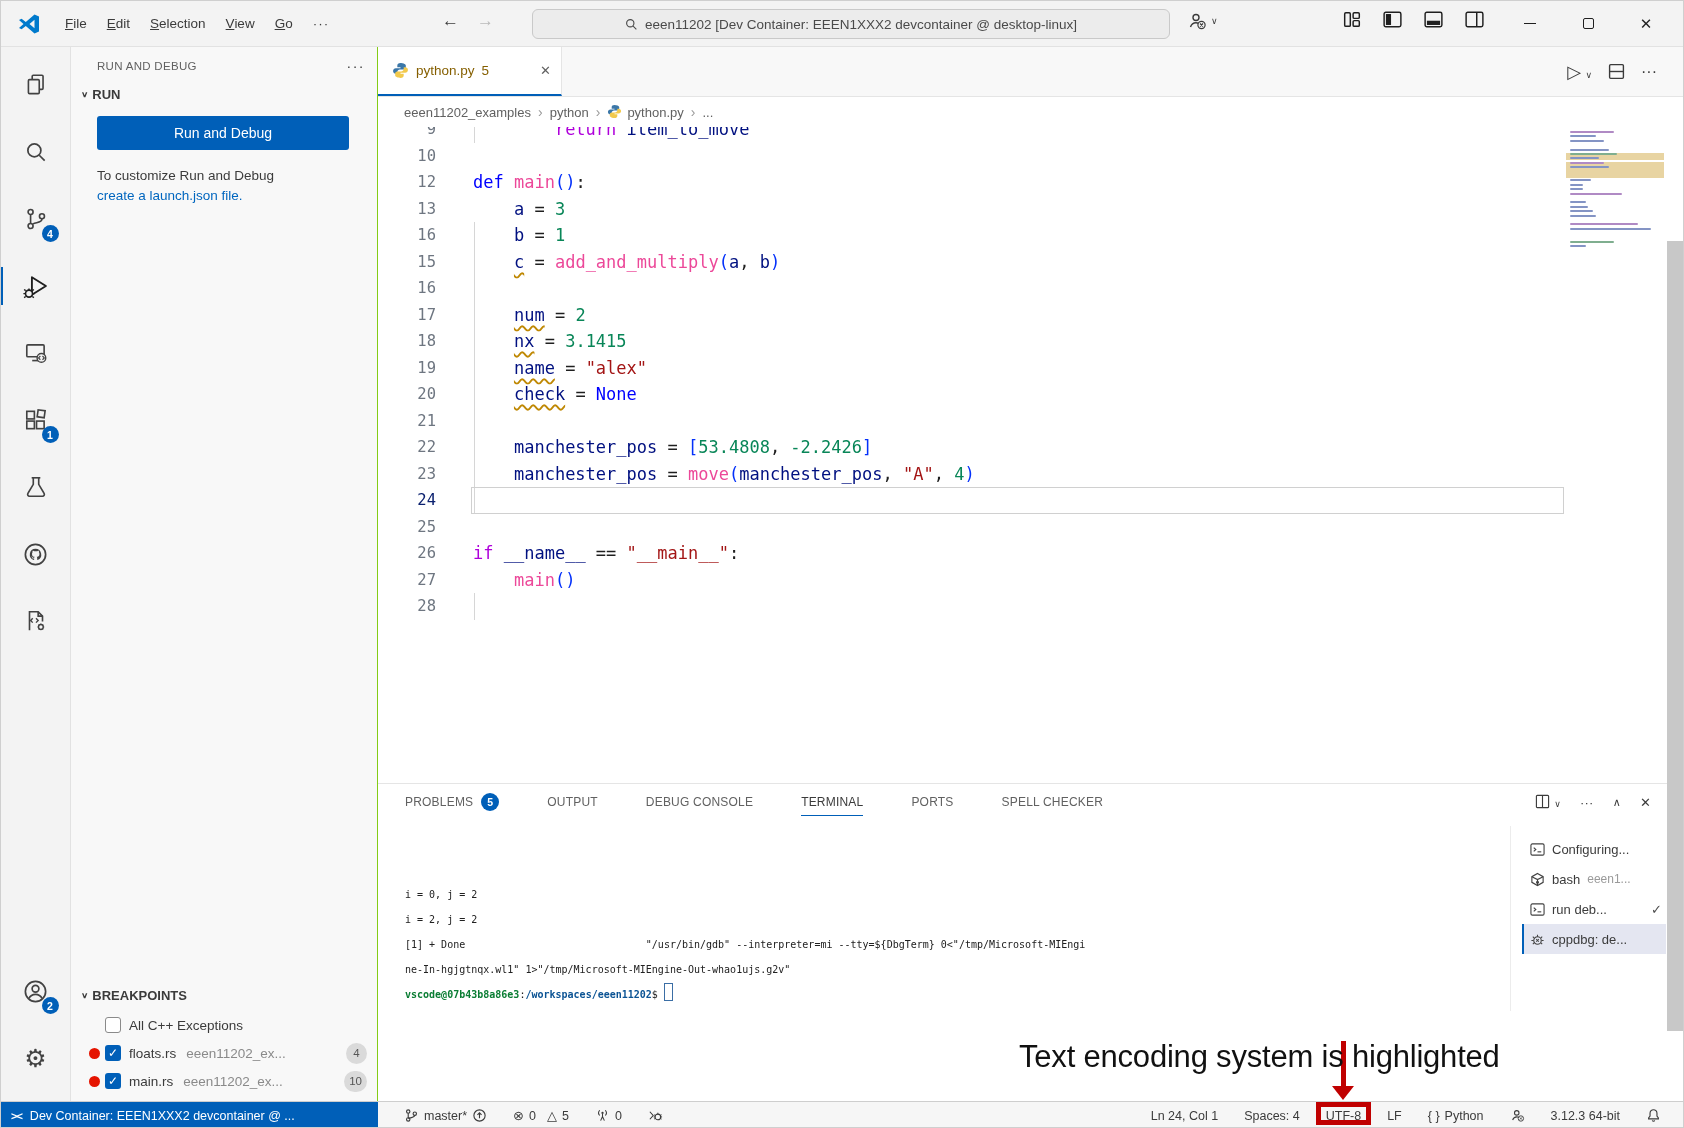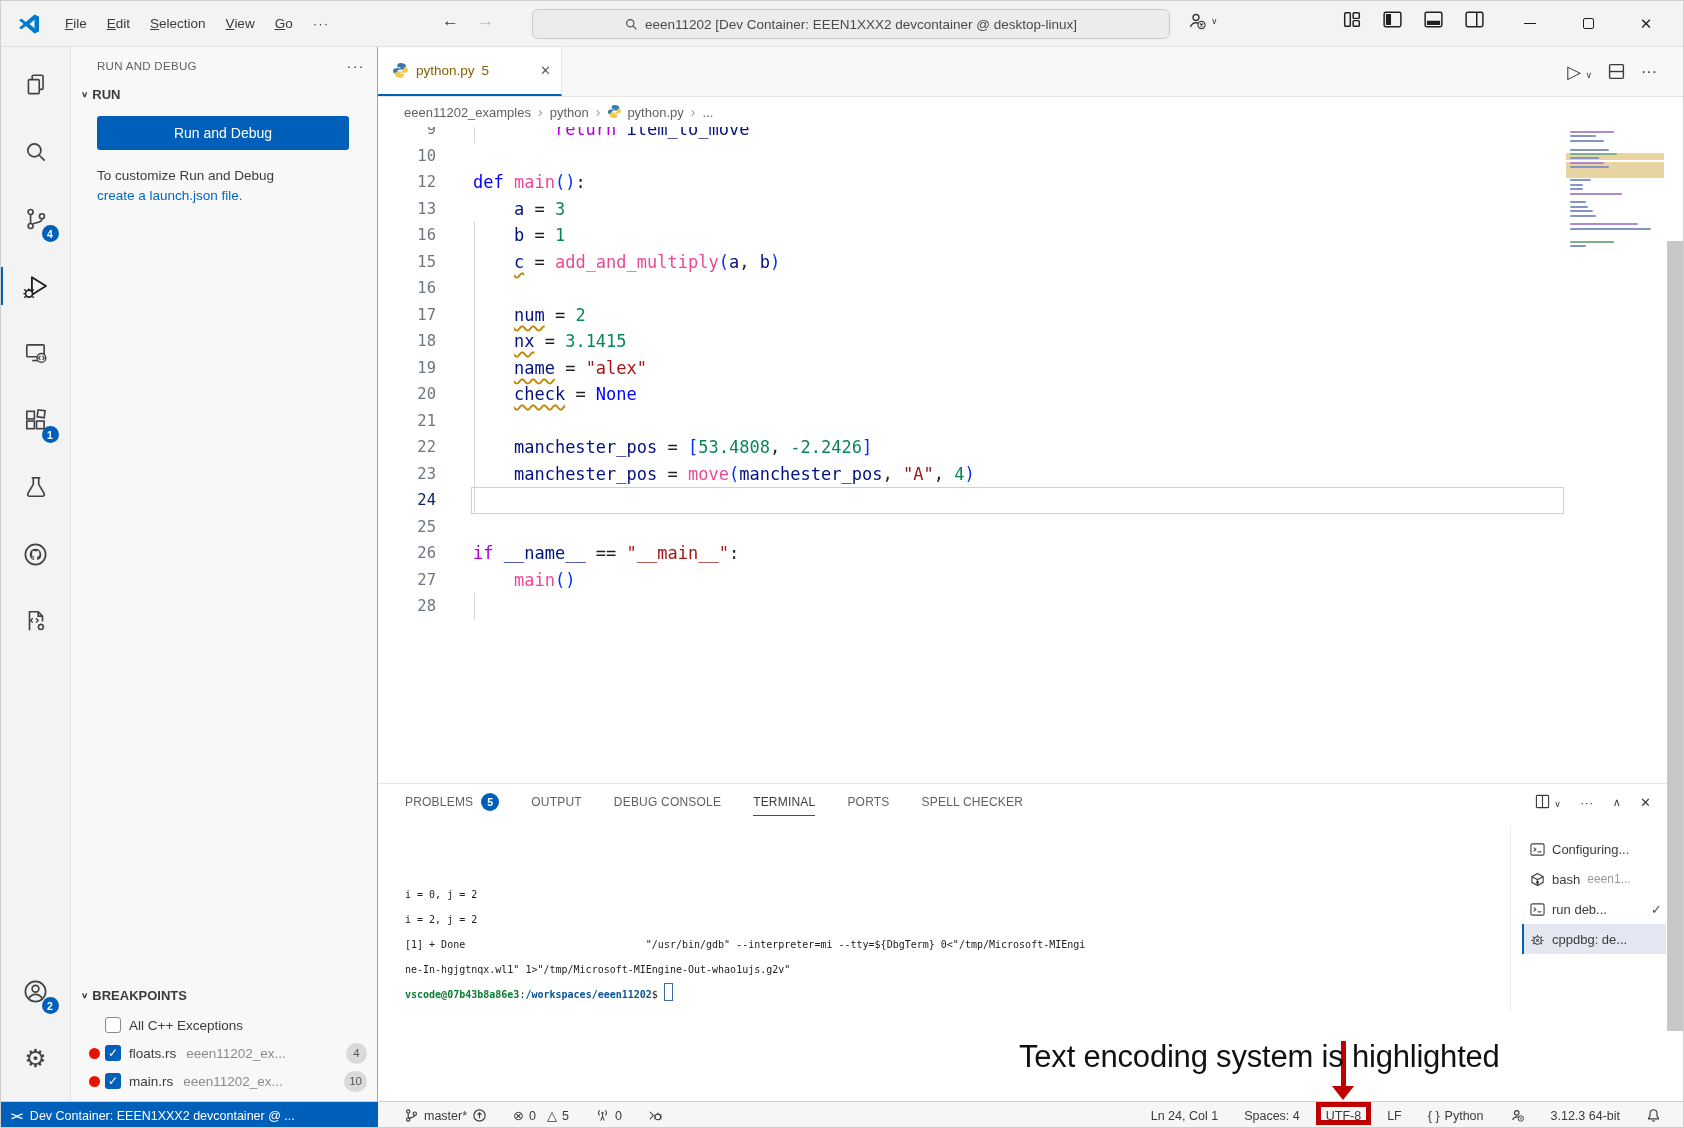--- a/index.html
+++ b/index.html
@@ -108,21 +108,21 @@
   .sq { text-decoration:underline wavy #bf8803 1.5px; text-underline-offset:4px; }
   .guide { position:absolute; left:96px; width:1px; background:#d6d6d6; }
   .minimap { position:absolute; left:1188px; top:2px; width:98px; height:240px; background:#fff; }
   .mm-band { position:absolute; left:0; right:0; background:rgba(214,177,86,.55); }
   .mm-row { position:absolute; left:4px; height:2px; border-radius:1px; }
   .ov-strip-marks { position:absolute; left:1289px; top:0; width:18px; height:656px; }
   .ov-mark { position:absolute; left:3px; width:9px; }
 
   
   .panel { position:relative; height:318px; border-top:1px solid #e5e5e5; background:#fff; }
-  .panel-tabs { height:36px; display:flex; align-items:center; gap:32px; padding-left:27px;
+  .panel-tabs { height:36px; display:flex; align-items:center; gap:48px; padding-left:27px;
     font-size:12px; color:#616161; letter-spacing:.2px; }
   .panel-tab { position:relative; display:flex; align-items:center; gap:8px; height:100%; }
   .panel-tab.active { color:#3b3b3b; }
   .panel-tab.active::after { content:''; position:absolute; left:0; right:0; bottom:4px; height:1.5px; background:#005FB8; }
   .pt-badge { min-width:18px; height:18px; padding:0 4px; border-radius:10px; background:#005FB8;
     color:#fff; font-size:10.5px; display:flex; align-items:center; justify-content:center; font-weight:600; }
   .panel-actions { margin-left:auto; display:flex; align-items:center; gap:19px; padding-right:32px; color:#3b3b3b; font-size:13px; }
   .term-content { padding:62px 0 0 27px; font-family:"DejaVu Sans Mono", monospace;
     font-size:10px; line-height:25px; color:#212121; white-space:pre; }
   .t-user { color:#0a7d33; font-weight:700; } .t-path { color:#0b5394; font-weight:700;text-align:center; }

